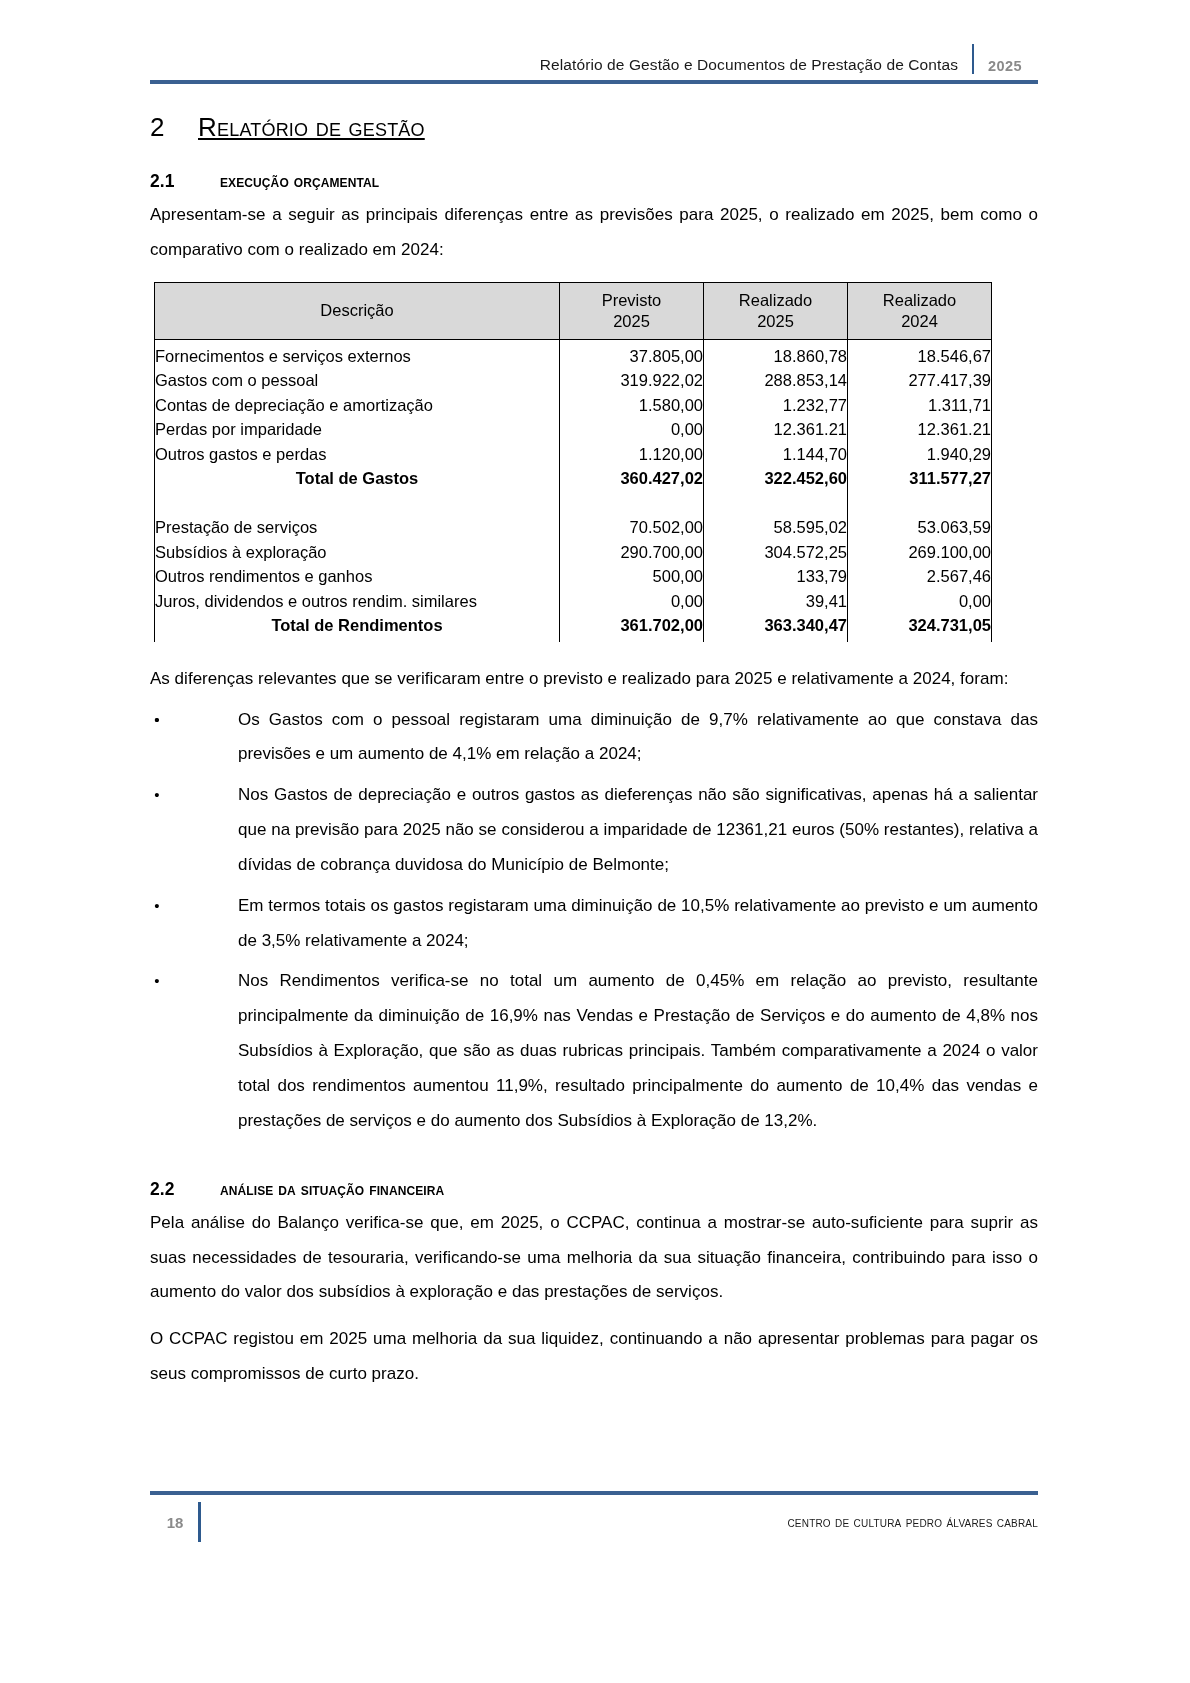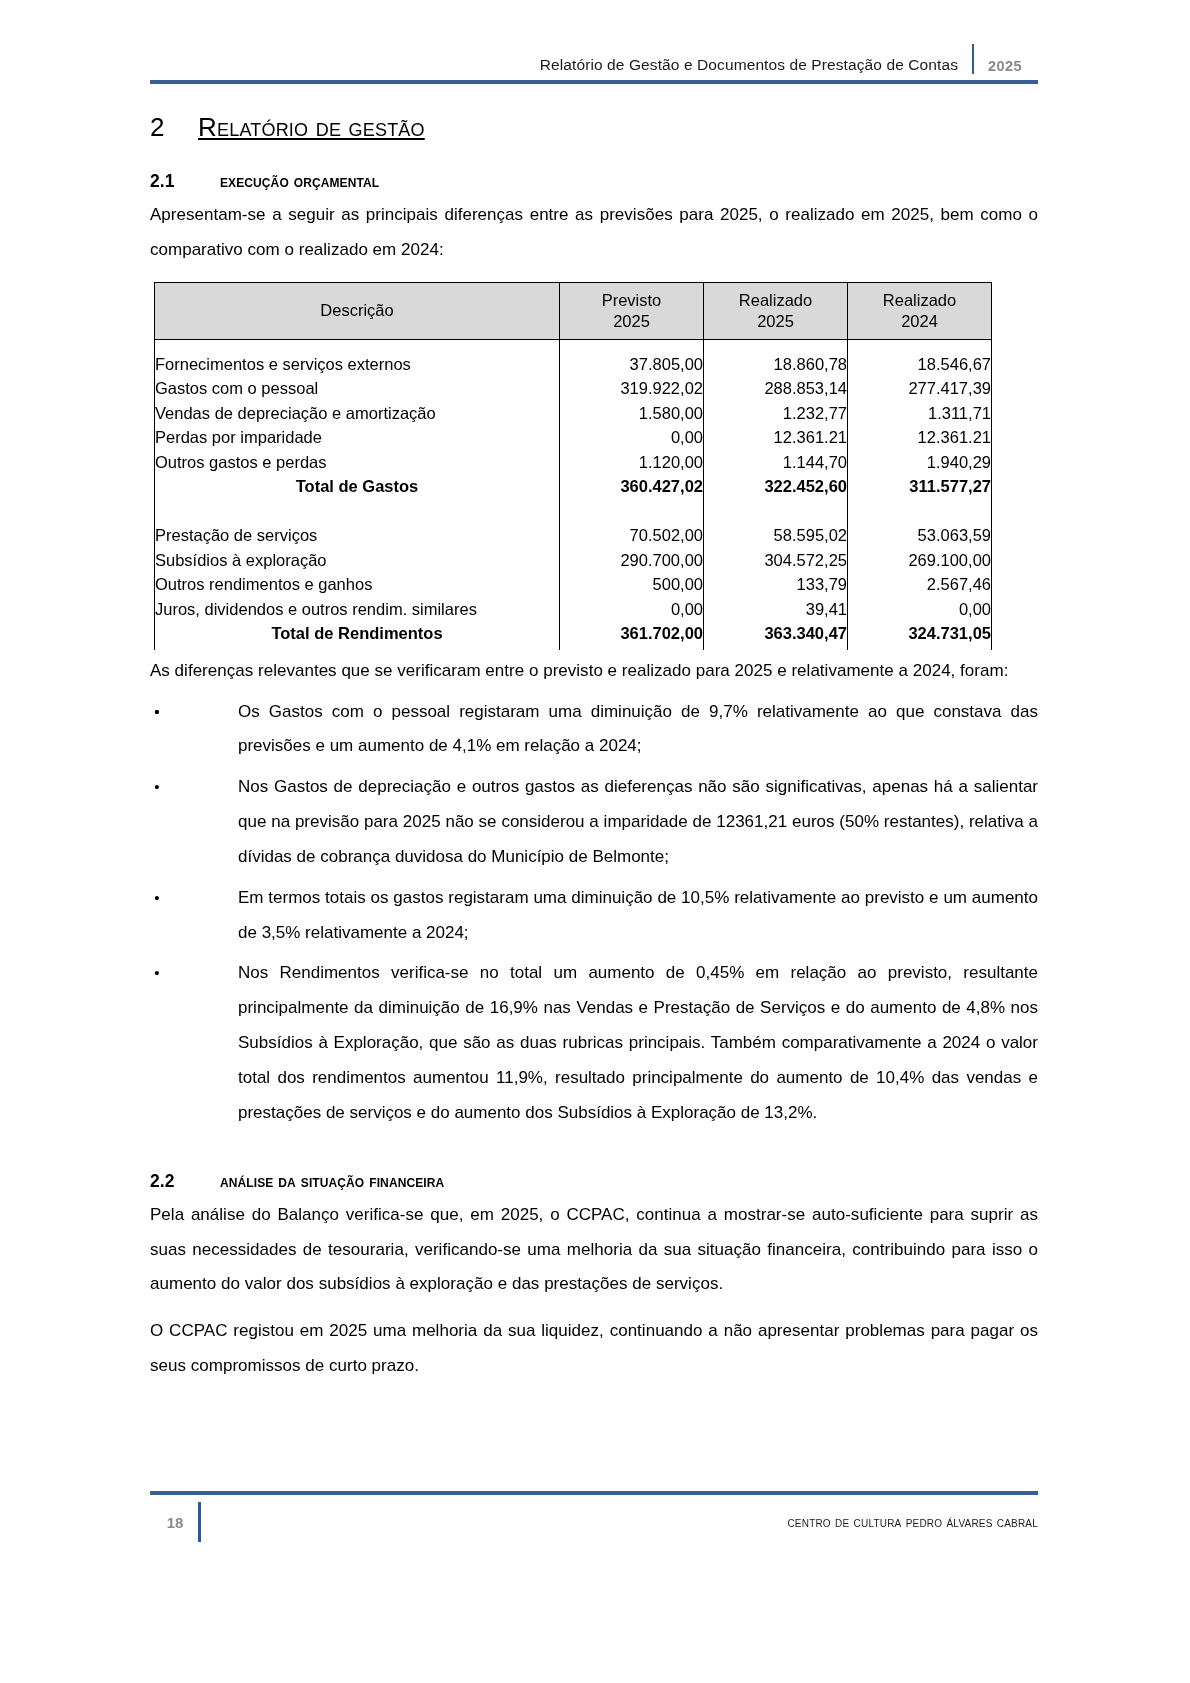--- a/index.html
+++ b/index.html
@@ -144,21 +144,21 @@
   col.c-desc { width: 405px; }
   col.c-num  { width: 144px; }
 
   table.fin tbody td {
     border-top: none;
     border-bottom: none;
     height: 24.5px;
     line-height: 24.5px;
     vertical-align: middle;
   }
-  table.fin tbody tr.first td { padding-top: 12px; margin-top: 38px; }
+  table.fin tbody tr.first td { padding-top: 4px; margin-top: 38px; }
   table.fin tbody tr.last td  { padding-bottom: 4px; }
   td.desc {
     text-align: left;
     padding-left: 6px;
   }
   td.num {
     text-align: right;
     padding-right: 6px;
   }
   tr.total td { font-weight: bold; }
@@ -296,21 +296,21 @@
               <td class="num">18.860,78</td>
               <td class="num">18.546,67</td>
             </tr>
             <tr>
               <td class="desc">Gastos com o pessoal</td>
               <td class="num">319.922,02</td>
               <td class="num">288.853,14</td>
               <td class="num">277.417,39</td>
             </tr>
             <tr>
-              <td class="desc">Vendas de depreciação e amortização</td>
+              <td class="desc">Contas de depreciação e amortização</td>
               <td class="num">1.580,00</td>
               <td class="num">1.232,77</td>
               <td class="num">1.311,71</td>
             </tr>
             <tr>
               <td class="desc">Perdas por imparidade</td>
               <td class="num">0,00</td>
               <td class="num">12.361.21</td>
               <td class="num">12.361.21</td>
             </tr>
@@ -359,21 +359,21 @@
             <tr class="total last">
               <td class="desc">Total de Rendimentos</td>
               <td class="num">361.702,00</td>
               <td class="num">363.340,47</td>
               <td class="num">324.731,05</td>
             </tr>
           </tbody>
       </table>
     </div>
 
-    <p class="body" style="margin-top:4px;">As diferenças relevantes que se verificaram entre o previsto e realizado para 2025 e relativamente a 2024, foram:</p>
+    <p class="body" style="margin-top:20px;">As diferenças relevantes que se verificaram entre o previsto e realizado para 2025 e relativamente a 2024, foram:</p>
 
     <ul class="bullets" id="bullet-list">
         <li><span class="bullet-dot">•</span></li>
         <li><span class="bullet-dot">•</span><span>Os Gastos com o pessoal registaram uma diminuição de 9,7% relativamente ao que constava das previsões e um aumento de 4,1% em relação a 2024;</span></li>
         <li><span class="bullet-dot">•</span><span>Nos Gastos de depreciação e outros gastos as dieferenças não são significativas, apenas há a salientar que na previsão para 2025 não se considerou a imparidade de 12361,21 euros (50% restantes), relativa a dívidas de cobrança duvidosa do Município de Belmonte;</span></li>
         <li><span class="bullet-dot">•</span><span>Em termos totais os gastos registaram uma diminuição de 10,5% relativamente ao previsto e um aumento de 3,5% relativamente a 2024;</span></li>
         <li><span class="bullet-dot">•</span><span>Nos Rendimentos verifica-se no total um aumento de 0,45% em relação ao previsto, resultante principalmente da diminuição de 16,9% nas Vendas e Prestação de Serviços e do aumento de 4,8% nos Subsídios à Exploração, que são as duas rubricas principais. Também comparativamente a 2024 o valor total dos rendimentos aumentou 11,9%, resultado principalmente do aumento de 10,4% das vendas e prestações de serviços e do aumento dos Subsídios à Exploração de 13,2%.</span></li>
       </ul>
 
     <div class="block-gap"></div>

